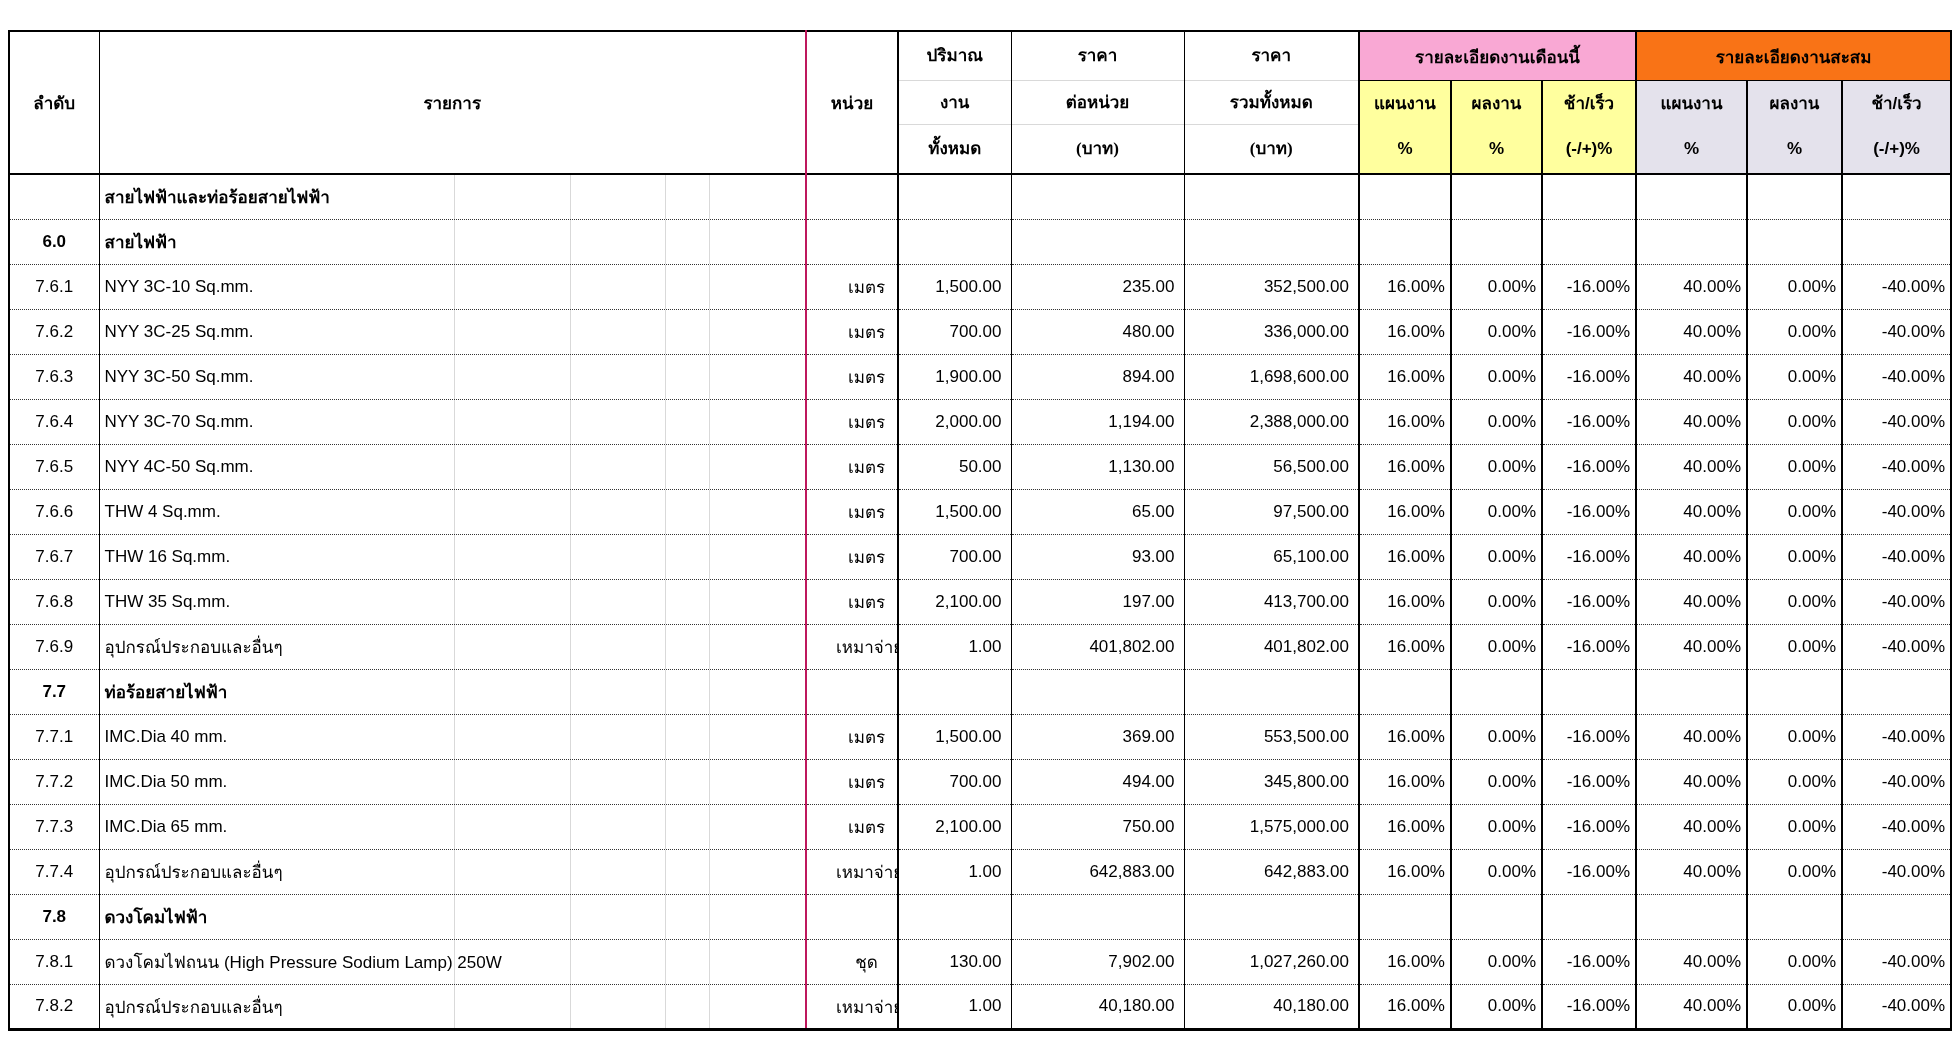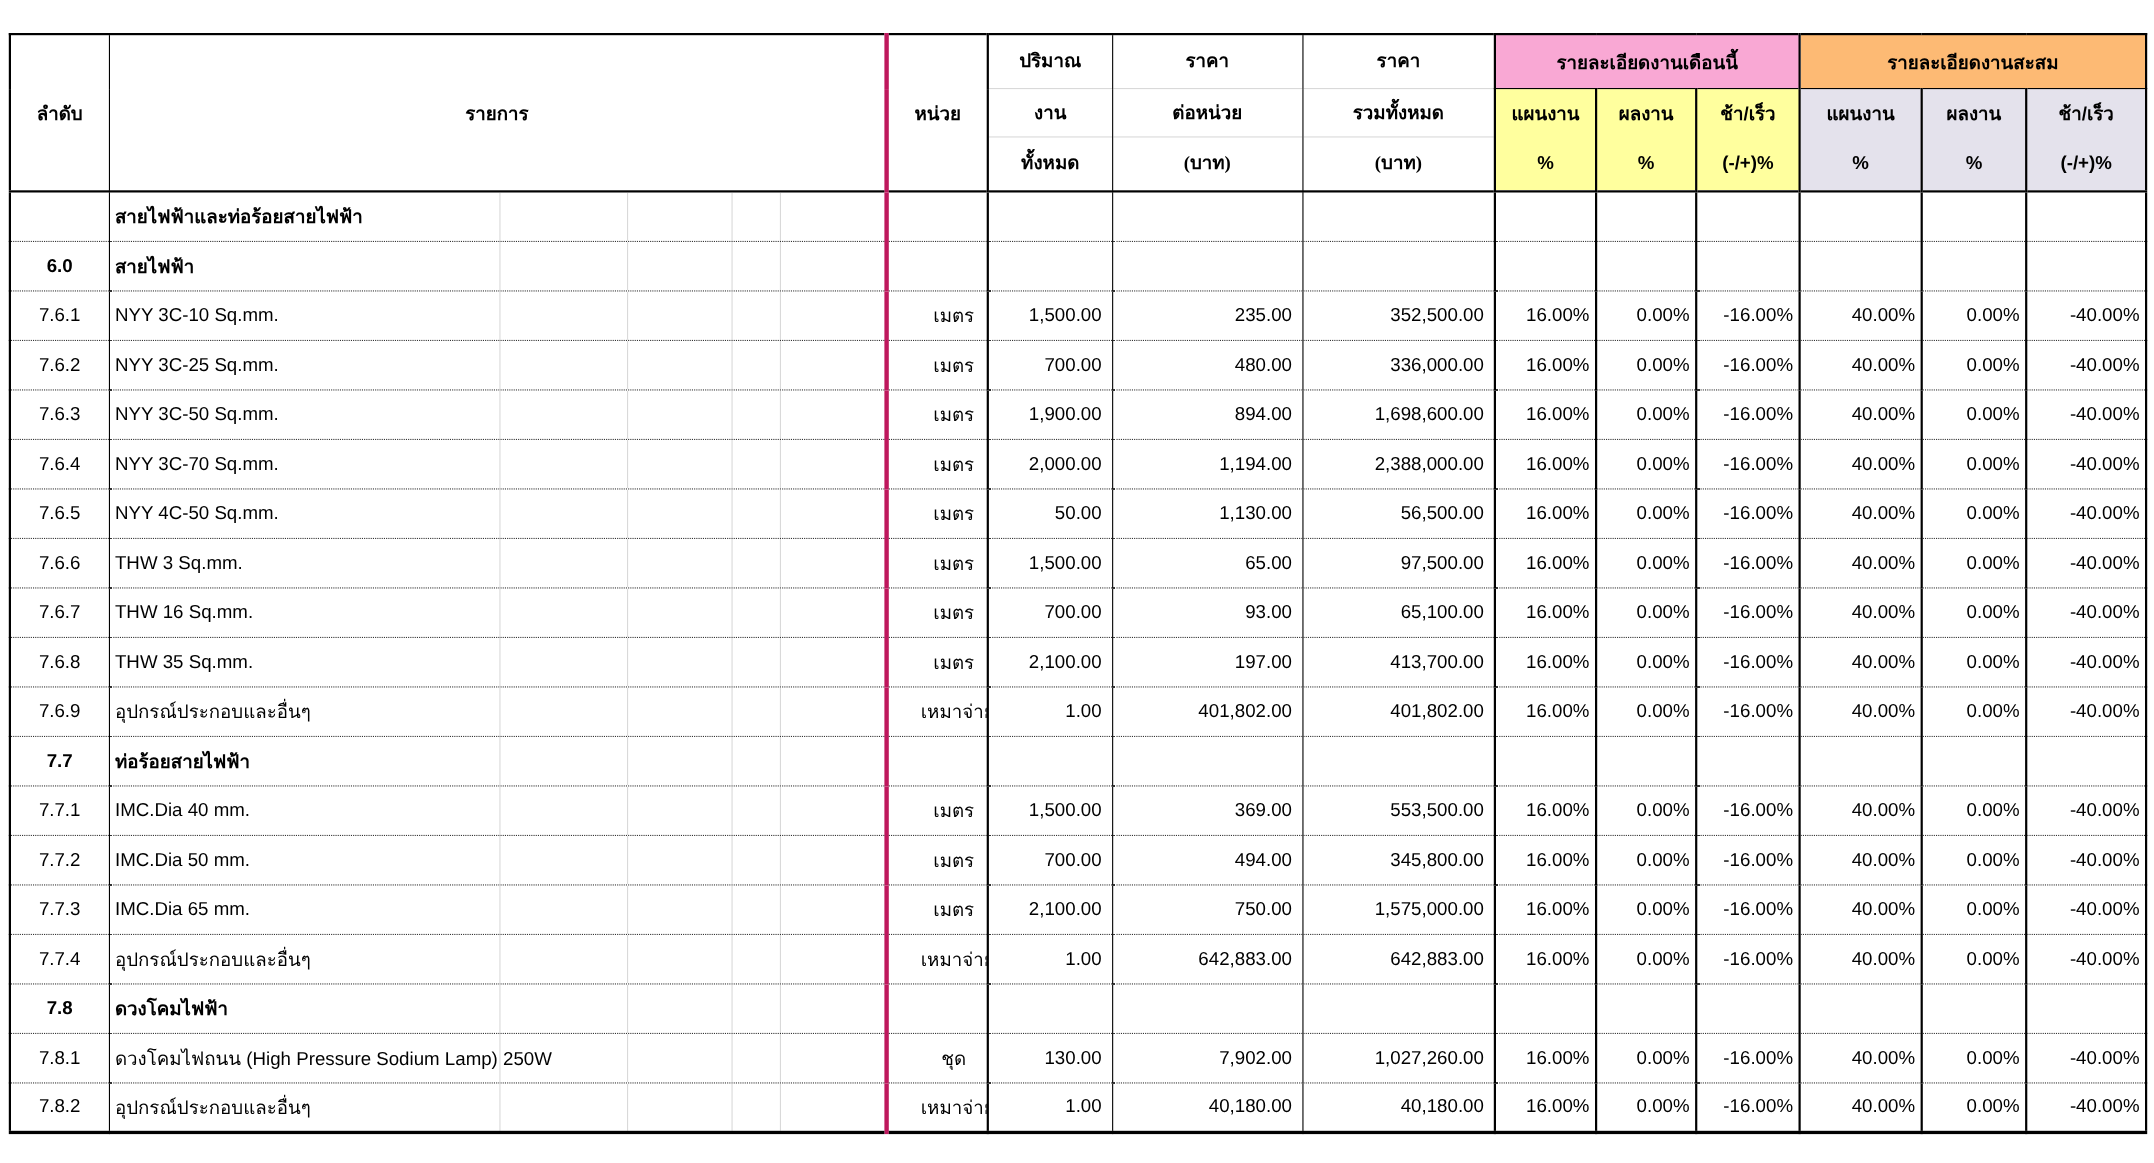--- a/index.html
+++ b/index.html
@@ -19,21 +19,21 @@
     color: #000;
     border: 2px solid #000;
     border-bottom: 3px solid #000;
   }
   th, td { padding: 0; overflow: hidden; white-space: nowrap; vertical-align: middle; }
   thead th { font-weight: bold; text-align: center; }
   thead { border-bottom: 2px solid #000; }
 
   
   .col-no          { border-right: 1px solid #000; }
-  .col-desc        { border-right: 4px solid #be185d; }
+  .col-desc        { border-right: 2px solid #be185d; }
   .col-unit        { border-right: 2px solid #000; }
   .col-qty         { border-right: 1px solid #000; }
   .col-unit-price  { border-right: 1px solid #000; }
   .col-total-price { border-right: 2px solid #000; }
   .col-month-plan, .col-month-actual, .col-month-diff,
   .col-cum-plan, .col-cum-actual { border-right: 2px solid #000; }
 
   
   .group-title { height: 48px; border-bottom: 1px solid #000; }
   .tri div { height: 48px; line-height: 48px; text-align: center; }
@@ -100,21 +100,21 @@
           <div>ราคา</div>
           <div class="mid">ต่อหน่วย</div>
           <div>(บาท)</div>
         </th>
         <th rowspan="2" class="col-total-price tri">
           <div>ราคา</div>
           <div class="mid">รวมทั้งหมด</div>
           <div>(บาท)</div>
         </th>
         <th colspan="3" class="group-title col-month-diff bg-month" style="background: #f9a8d4;">รายละเอียดงานเดือนนี้</th>
-        <th colspan="3" class="group-title bg-cum" style="background: #fdba74;">รายละเอียดงานสะสม</th>
+        <th colspan="3" class="group-title bg-cum" style="background: #f97316;">รายละเอียดงานสะสม</th>
       </tr>
       <tr>
         <th class="col-month-plan sub2 bg-month" style="background: rgb(255, 255, 158);">
           <div class="l1">แผนงาน</div>
           <div class="l2">%</div>
         </th>
         <th class="col-month-actual sub2 bg-month" style="background: rgb(255, 255, 158);">
           <div class="l1">ผลงาน</div>
           <div class="l2">%</div>
         </th>
@@ -230,21 +230,21 @@
           <td class="col-total-price">56,500.00</td>
           <td class="col-month-plan">16.00%</td>
           <td class="col-month-actual">0.00%</td>
           <td class="col-month-diff">-16.00%</td>
           <td class="col-cum-plan">40.00%</td>
           <td class="col-cum-actual">0.00%</td>
           <td class="col-cum-diff">-40.00%</td>
         </tr>
         <tr>
           <td class="col-no">7.6.6</td>
-          <td class="col-desc">THW 3 Sq.mm.</td>
+          <td class="col-desc">THW 4 Sq.mm.</td>
           <td class="col-unit">เมตร</td>
           <td class="col-qty">1,500.00</td>
           <td class="col-unit-price">65.00</td>
           <td class="col-total-price">97,500.00</td>
           <td class="col-month-plan">16.00%</td>
           <td class="col-month-actual">0.00%</td>
           <td class="col-month-diff">-16.00%</td>
           <td class="col-cum-plan">40.00%</td>
           <td class="col-cum-actual">0.00%</td>
           <td class="col-cum-diff">-40.00%</td>

